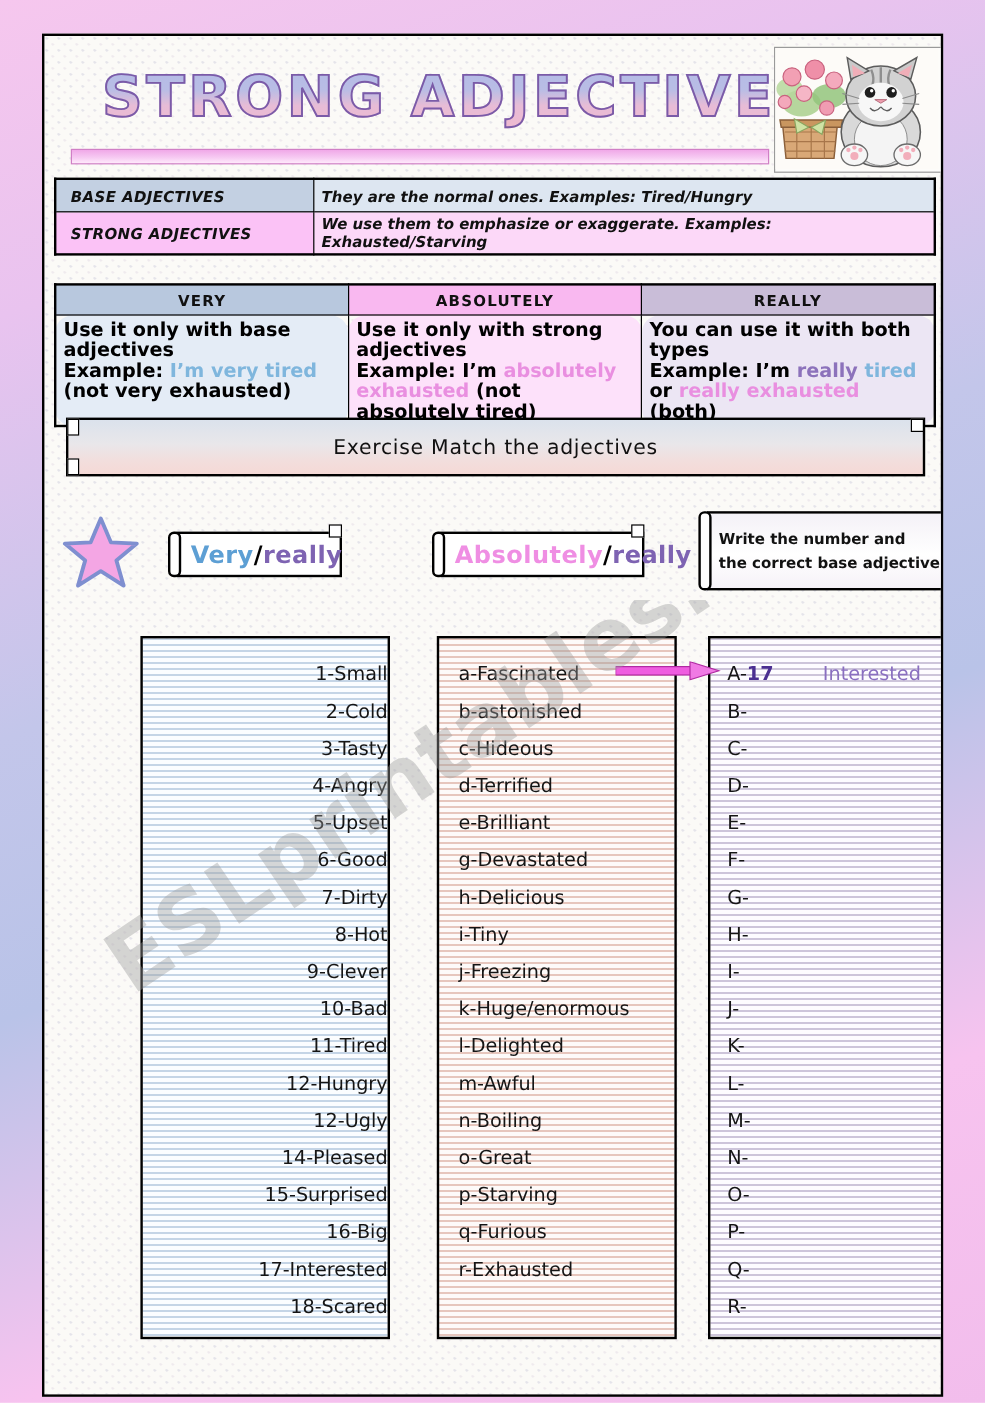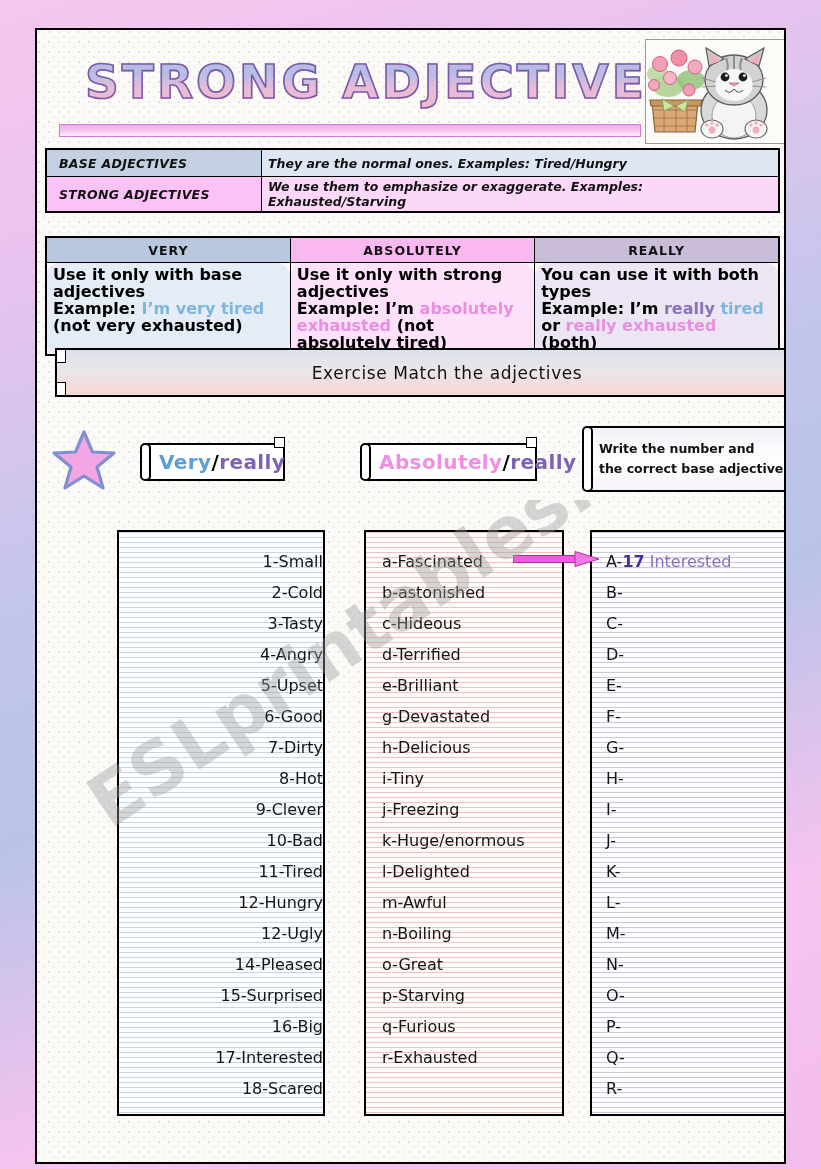--- a/index.html
+++ b/index.html
@@ -66,21 +66,21 @@
   .c-abs{background:#fde1fa;}
   .c-really{background:#ece6f4;}
   .blue{color:#7fb6dd;}
   .pink{color:#e98fe0;}
   .purple{color:#8c72bb;}
   
   #banner{
     position:absolute;left:18px;top:318px;width:712px;height:45px;
     background:linear-gradient(180deg,#dbe2ec 0%,#e9e7ea 45%,#f2dedd 75%,#f5d9d6 100%);
     border:2px solid #000;
-    display:flex;align-items:center;justify-content:center;padding-left:34px;
+    display:flex;align-items:center;justify-content:center;
   }
   #banner-txt{font-size:17px;color:#111;letter-spacing:.6px;font-family:"DejaVu Sans",sans-serif;}
   .corner{position:absolute;width:8px;height:12px;border:1.6px solid #000;background:#fff;}
   
   #star{position:absolute;left:15px;top:400px;width:64px;height:62px;}
   
   .scroll{position:absolute;border:2px solid #000;background:#fff;
           display:flex;align-items:center;}
   .scroll-roll{position:absolute;left:-9px;top:-2px;width:11px;height:calc(100% + 4px);
                border:2px solid #000;border-radius:5px;background:#fff;box-sizing:border-box;}
@@ -110,21 +110,21 @@
   #col3{left:553px;top:500px;width:200px;height:586px;
         background:
           repeating-linear-gradient(180deg,#cdc5da 0px,#cdc5da 1px,#fdfcff 1px,#fdfcff 5px);}
   .litem{height:31px;line-height:31px;font-size:16px;color:#151515;
          font-family:"DejaVu Sans",sans-serif;white-space:nowrap;}
   #col1 .litem{text-align:right;}
   #col2 .litem{text-align:left;padding-left:16px;}
   #col3 .litem{text-align:left;padding-left:14px;}
   .list-inner{padding-top:14px;}
   .ans-num{color:#4b2f91;font-weight:bold;}
-  .ans-word{color:#8a6fc0;}
+  .ans-word{color:#8a6fc0;margin-left:36px;}
   
   #arrow{position:absolute;left:476px;top:521px;width:88px;height:16px;}
 </style>
 </head>
 <body>
 
 <div id="wm" style="position:absolute;left:70px;top:500px;width:560px;height:480px;z-index:60;pointer-events:none;">
   <svg width="560" height="480" viewBox="0 0 560 480">
     <text x="40" y="330" transform="rotate(-34 40 330)" font-family="DejaVu Sans, sans-serif" font-size="72" font-weight="bold" fill="#9a9a9a" fill-opacity="0.40" id="wm-text">ESLprintables.com</text>
   </svg>

